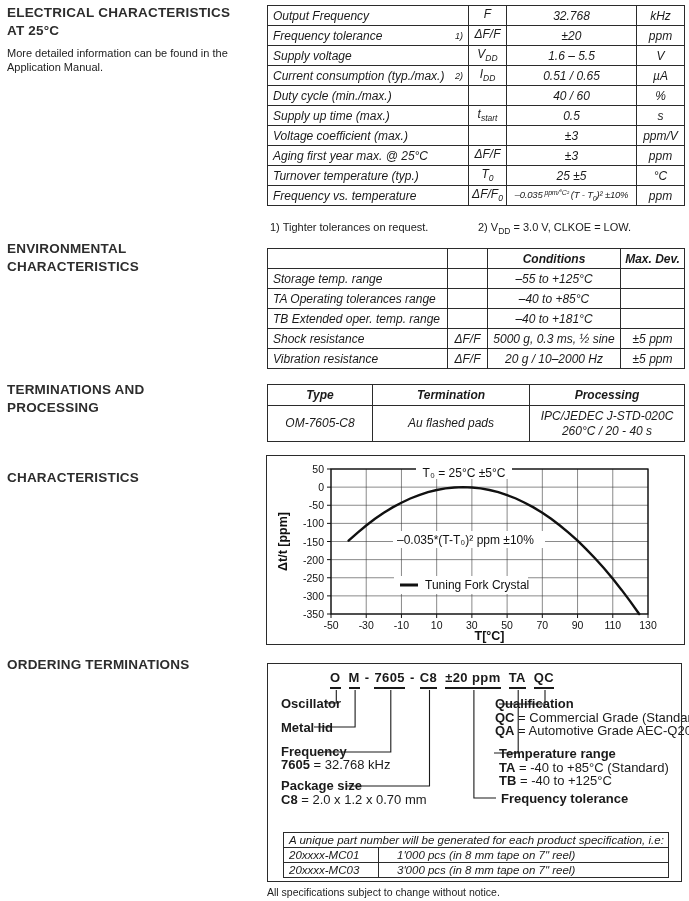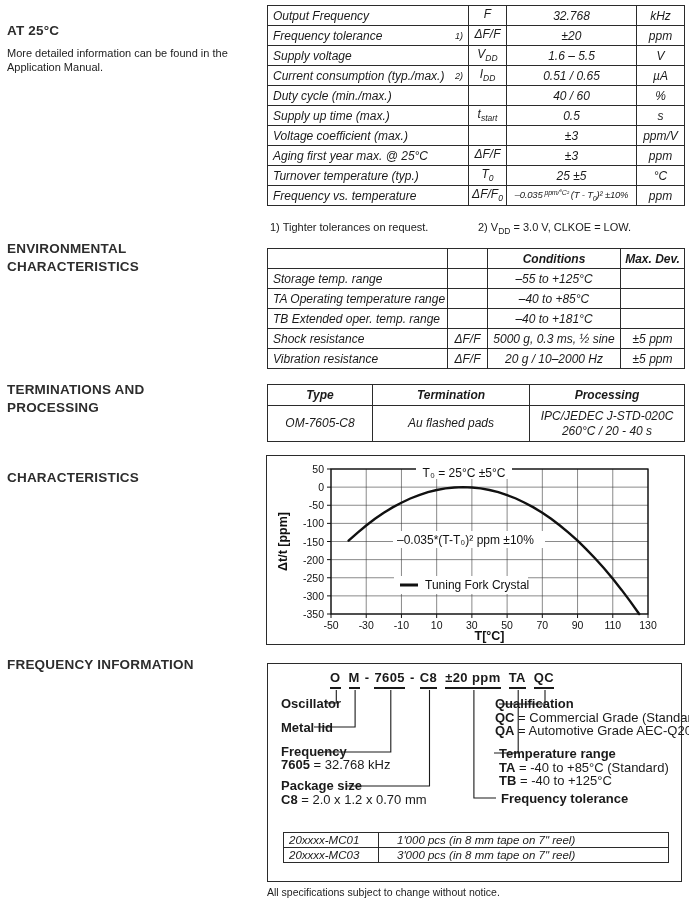--- a/index.html
+++ b/index.html
@@ -49,21 +49,21 @@
   .ol { position: absolute; font-size: 13px; white-space: nowrap; line-height: 13px; }
   #conn-svg { position: absolute; left: 0; top: 0; pointer-events: none; }
   #pn-table { font-size: 11.5px; }
   #pn-table td { height: 15px; padding: 0 5px; }
   #footer-note { font-size: 10.5px; color: #222; }
 </style>
 </head>
 <body>
 
 <div class="abs" style="left:7px; top:4px; width:250px">
-  <div class="shead"><br>
+  <div class="shead"><span>ELECTRICAL CHARACTERISTICS</span><br>
   <span>AT 25°C</span></div>
   <div class="snote">
     <span>More detailed information can be found in the</span><br>
     <span>Application Manual.</span>
   </div>
 </div>
 
 <div class="abs shead" style="left:7px; top:240px; width:250px">
   <span>ENVIRONMENTAL</span><br>
   <span>CHARACTERISTICS</span>
@@ -73,21 +73,21 @@
   <span>TERMINATIONS AND</span><br>
   <span>PROCESSING</span>
 </div>
 
 <div class="abs shead" style="left:7px; top:451px; width:250px">
   <br>
   <span>CHARACTERISTICS</span>
 </div>
 
 <div class="abs shead" style="left:7px; top:656px; width:250px">
-  <span>FREQUENCY INFORMATION</span>
+  <span>ORDERING TERMINATIONS</span>
 </div>
 
 <table class="abs" style="left:267px; top:5px; width:417px">
   <colgroup>
       <col style="width:201px">
       <col style="width:38px">
       <col style="width:130px">
       <col style="width:48px">
     </colgroup>
   <tbody>
@@ -223,21 +223,21 @@
     <td class="c b">Conditions</td>
     <td class="c b">Max. Dev.</td>
   </tr>
   <tr>
     <td>Storage temp. range</td>
     <td class="c"></td>
     <td class="c">–55 to +125°C</td>
     <td class="c"></td>
   </tr>
   <tr>
-    <td>TA Operating temperature range</td>
+    <td>TA Operating tolerances range</td>
     <td class="c"></td>
     <td class="c">–40 to +85°C</td>
     <td class="c"></td>
   </tr>
   <tr>
     <td>TB Extended oper. temp. range</td>
     <td class="c"></td>
     <td class="c">–40 to +181°C</td>
     <td class="c"></td>
   </tr>
@@ -391,20 +391,23 @@
   <div class="ol" style="left:231px; top:110px"><span class="b">TB</span><span> = -40 to +125°C</span></div>
 
   <div class="ol b" style="left:233px; top:128px">Frequency tolerance</div>
 
   <table id="pn-table" class="abs" style="left:15px; top:168px; width:385px">
     <colgroup>
         <col style="width:95px">
         <col style="width:290px">
       </colgroup>
     <tbody>
+        <tr>
+      <td colspan="2">A unique part number will be generated for each product specification, i.e:</td>
+    </tr>
     <tr>
       <td>20xxxx-MC01</td>
       <td style="padding-left:18px">1'000 pcs  (in 8 mm tape on 7" reel)</td>
     </tr>
     <tr>
       <td>20xxxx-MC03</td>
       <td style="padding-left:18px">3'000 pcs  (in 8 mm tape on 7" reel)</td>
     </tr>
   </tbody>
     </table>

